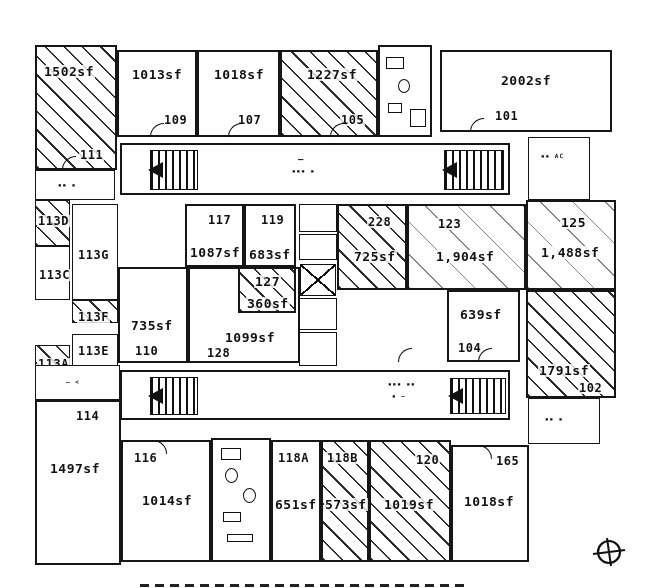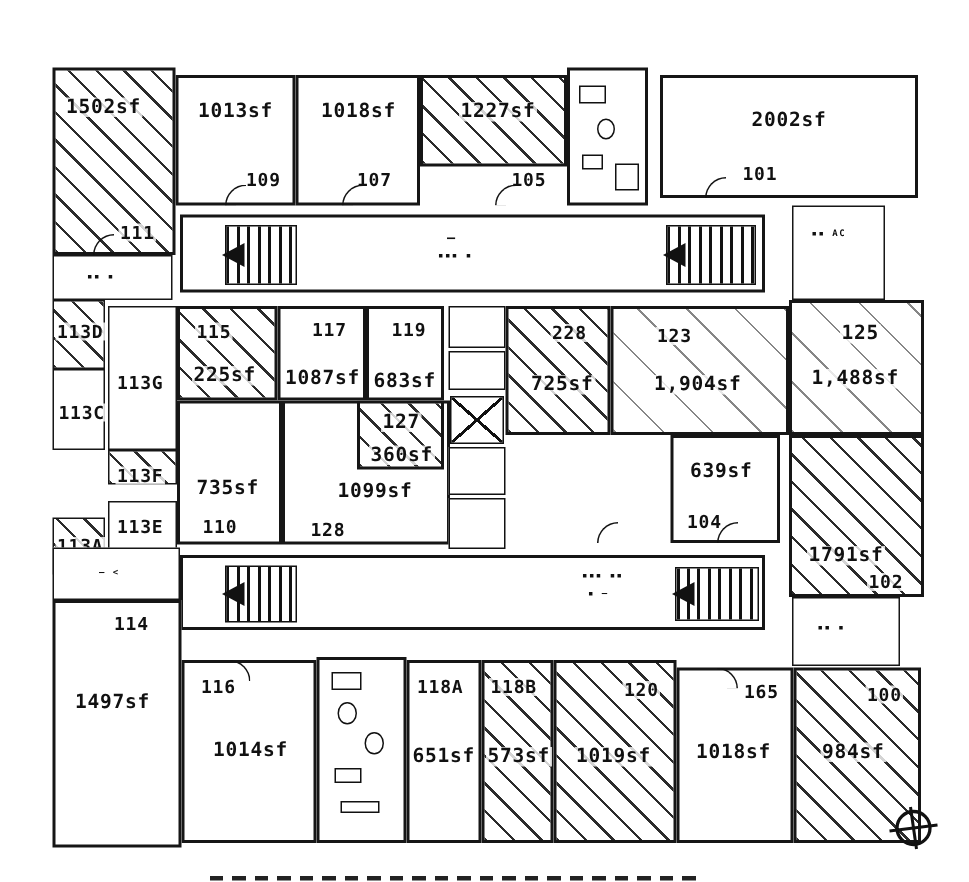--- a/index.html
+++ b/index.html
@@ -42,21 +42,21 @@
     <span class="lblN" style="left:42px;top:102px">111</span>
   </div>
   <div class="room" style="left:117px;top:50px;width:80px;height:87px">
     <span class="lblA" style="left:12px;top:16px">1013sf</span>
     <span class="lblN" style="left:44px;top:62px">109</span>
   </div>
   <div class="room" style="left:197px;top:50px;width:83px;height:87px">
     <span class="lblA" style="left:14px;top:16px">1018sf</span>
     <span class="lblN" style="left:38px;top:62px">107</span>
   </div>
-  <div class="room hatch" style="left:280px;top:50px;width:98px;height:61px">
+  <div class="room hatch" style="left:280px;top:50px;width:98px;height:87px">
     <span class="lblA" style="left:24px;top:16px">1227sf</span>
     <span class="lblN" style="left:58px;top:62px">105</span>
   </div>
   <div class="room" style="left:378px;top:45px;width:54px;height:92px">
     <div class="fix" style="left:6px;top:10px;width:18px;height:12px"></div>
     <div class="fix round" style="left:18px;top:32px;width:12px;height:14px"></div>
     <div class="fix" style="left:8px;top:56px;width:14px;height:10px"></div>
     <div class="fix" style="left:30px;top:62px;width:16px;height:18px"></div>
   </div>
   <div class="room" style="left:440px;top:50px;width:172px;height:82px">
@@ -87,34 +87,30 @@
   <div class="room thin" style="left:72px;top:204px;width:46px;height:96px">
     <span class="lblN" style="left:4px;top:44px">113G</span>
   </div>
   <div class="room thin hatch" style="left:72px;top:300px;width:46px;height:23px">
     <span class="lblN" style="left:4px;top:10px">113F</span>
   </div>
   <div class="room thin" style="left:72px;top:334px;width:46px;height:33px">
     <span class="lblN" style="left:4px;top:10px">113E</span>
   </div>
 
-  <div class="room hatch" style="left:118px;top:204px;width:67px;height:63px">
-    <span class="lblN" style="left:10px;top:9px">115</span>
-    <span class="lblA" style="left:8px;top:38px">225sf</span>
-  </div>
   <div class="room" style="left:185px;top:204px;width:59px;height:63px">
     <span class="lblN" style="left:20px;top:8px">117</span>
     <span class="lblA" style="left:2px;top:40px">1087sf</span>
   </div>
   <div class="room" style="left:244px;top:204px;width:52px;height:63px">
     <span class="lblN" style="left:14px;top:8px">119</span>
     <span class="lblA" style="left:2px;top:42px">683sf</span>
   </div>
   <div class="room" style="left:188px;top:267px;width:112px;height:96px">
-    <span class="lblA" style="left:34px;top:52px">1099sf</span>
+    <span class="lblA" style="left:34px;top:62px">1099sf</span>
     <span class="lblN" style="left:16px;top:78px">128</span>
   </div>
   <div class="room hatch" style="left:238px;top:267px;width:58px;height:46px">
     <span class="lblN" style="left:14px;top:6px;font-size:13px">127</span>
     <span class="lblA" style="left:6px;top:28px">360sf</span>
   </div>
   <div class="room" style="left:118px;top:267px;width:70px;height:96px">
     <span class="lblA" style="left:10px;top:50px">735sf</span>
     <span class="lblN" style="left:14px;top:76px">110</span>
   </div>
@@ -180,24 +176,20 @@
     <span class="lblN" style="left:3px;top:10px">118B</span>
     <span class="lblA" style="left:1px;top:56px">573sf</span>
   </div>
   <div class="room hatch" style="left:369px;top:440px;width:82px;height:122px">
     <span class="lblN" style="left:44px;top:12px">120</span>
     <span class="lblA" style="left:12px;top:56px">1019sf</span>
   </div>
   <div class="room" style="left:451px;top:445px;width:78px;height:117px">
     <span class="lblN" style="left:42px;top:8px">165</span>
     <span class="lblA" style="left:10px;top:48px">1018sf</span>
-  </div>
-  <div class="room hatch" style="left:529px;top:445px;width:85px;height:117px">
-    <span class="lblN" style="left:46px;top:10px">100</span>
-    <span class="lblA" style="left:16px;top:48px">984sf</span>
   </div>
 
   <div class="vest" style="left:35px;top:170px;width:80px;height:30px">
     <span class="tmark" style="left:22px;top:10px">▪▪ ▪</span>
   </div>
   <div class="vest" style="left:35px;top:365px;width:85px;height:35px">
     <span class="tmark" style="left:30px;top:12px">― &lt;</span>
   </div>
   <div class="vest" style="left:528px;top:137px;width:62px;height:63px">
     <span class="tmark" style="left:12px;top:14px">▪▪ AC</span>

